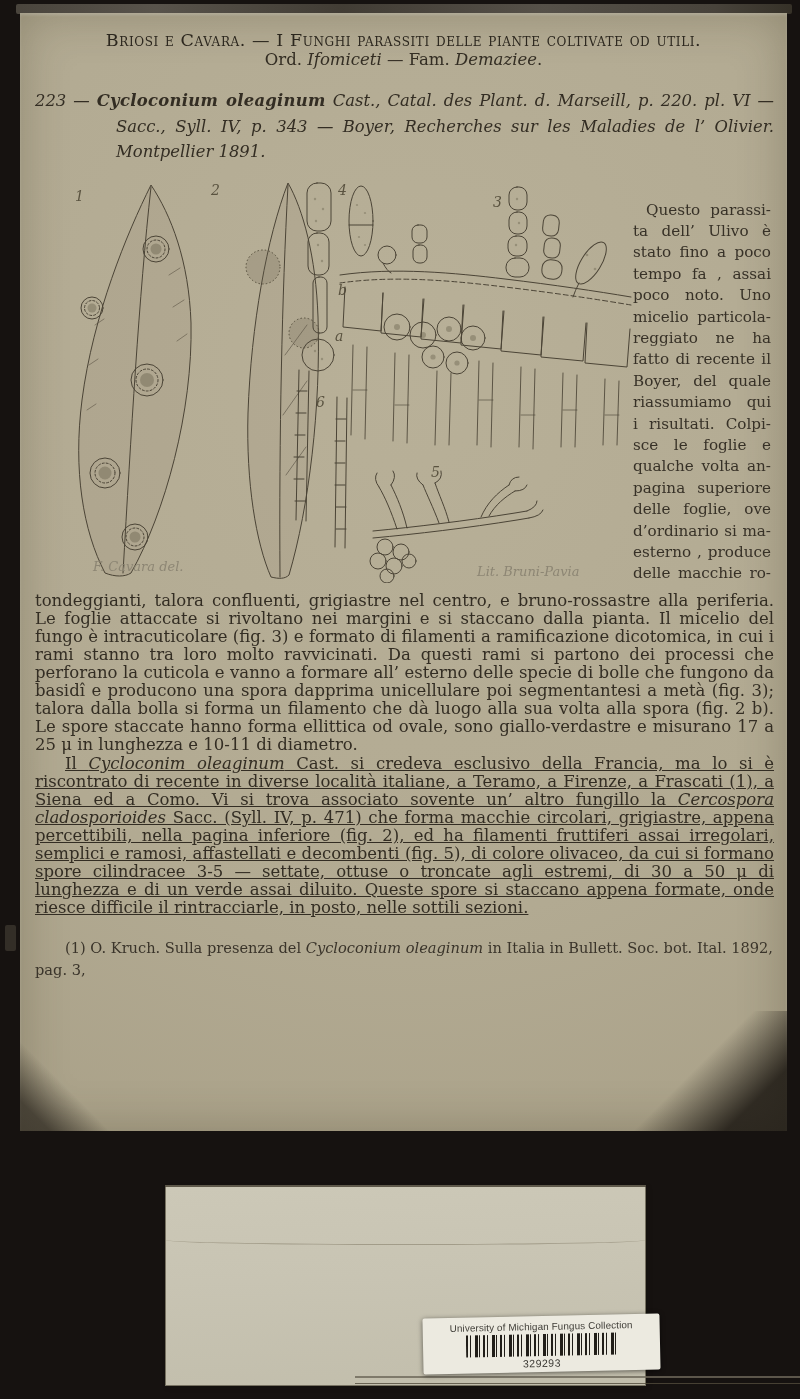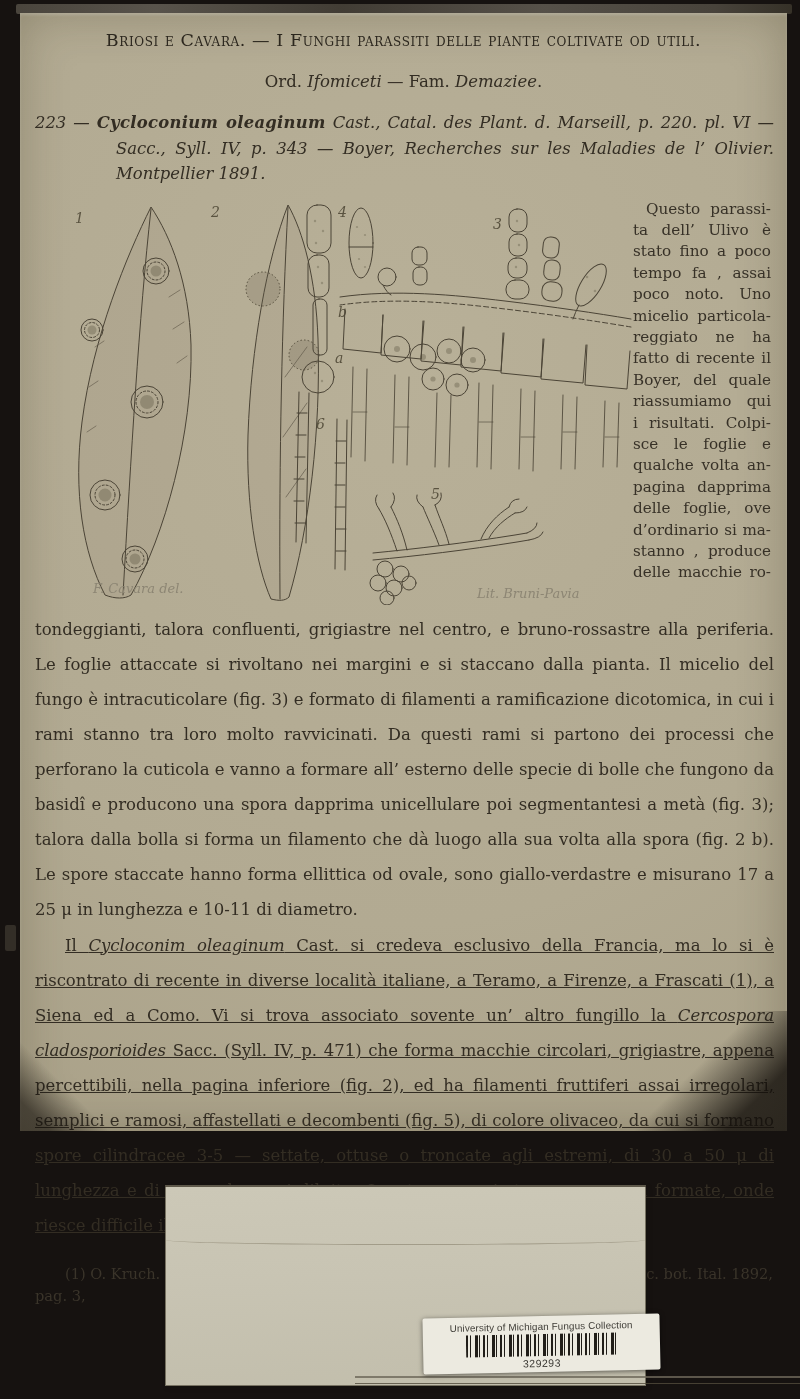--- a/index.html
+++ b/index.html
@@ -24,44 +24,44 @@
   .corner-shadow-r { position:absolute; right:0; bottom:0; width:160px; height:120px;
     background:linear-gradient(135deg,transparent 45%,rgba(18,14,10,.8) 78%); }
   .corner-shadow-l { position:absolute; left:0; bottom:0; width:110px; height:90px;
     background:linear-gradient(225deg,transparent 55%,rgba(18,14,10,.6) 85%); }
 
   .series {
     padding-top:17px; text-align:center;
     font-variant:small-caps; letter-spacing:.6px;
     font-size:17.5px; color:#2c271e;
   }
-  .taxonomy { margin-top:22px; text-align:center; font-size:16.5px; color:#332d23; }
+  .taxonomy { text-align:center; font-size:16.5px; color:#332d23; }
   .it { font-style:italic; }
   .bd { font-weight:bold; letter-spacing:.3px; }
 
   .entry {
     margin:19px 13px 0 15px; font-size:16.4px; line-height:25.5px;
     text-align:justify; padding-left:81px; text-indent:-81px; color:#332d23;font-style:italic;
   }
 
   .fig-row { display:flex; margin-top:10px; }
   .fig-art { flex:none; width:598px; height:408px; position:relative; margin-left:15px; }
   .fig-art svg { display:block; }
-  .fig-col { flex:none; width:152px; padding-right:14px; padding-top:2px; font-size:15.2px; line-height:21.4px; color:#373127; }
+  .fig-col { flex:none; width:152px; padding-right:14px; padding-top:2px; font-size:15.2px; line-height:21.4px; color:#373127;margin-top:23px; }
   .col-line { text-align:justify; text-align-last:justify; }
   .col-line:first-child { text-indent:13px; }
 
   .figlbl { font-style:italic; font-size:14px; fill:#5a5340; font-family:"DejaVu Serif",serif; }
   .sig { font-style:italic; font-size:13px; fill:#8d8674; font-family:"DejaVu Serif",serif; }
   .ln { stroke:#4b4436; fill:none; stroke-width:1; stroke-linecap:round; stroke-linejoin:round; }
   .lf { stroke:#4b4436; fill:rgba(110,102,80,.07); stroke-width:1; }
   .stip { fill:rgba(90,82,62,.35); stroke:none; }
   .dotd { stroke:#57503e; stroke-dasharray:1.5,2.2; fill:rgba(110,102,80,.22); }
 
-  .para { margin:7px 13px 0 15px; font-size:16.5px; line-height:35px; text-align:justify; color:#332d23; }
+  .para { margin:7px 13px 0 15px; font-size:16.5px; line-height:18px; text-align:justify; color:#332d23; }
   .para.ind { text-indent:30px; margin-top:1px;text-decoration:underline; }
 
   .collection { margin:13px 0 0 353px; font-size:16.2px; line-height:27.5px; color:#332d23; }
 
   .footnote { margin:20px 14px 0 15px; font-size:14.6px; line-height:22.5px; text-align:justify; text-indent:30px; color:#3a342a; }
 
   .envelope {
     position:absolute; left:145px; top:1172px; width:481px; height:201px;
     background:linear-gradient(178deg,#ccc8b7 0%,#c8c4b3 45%,#c2beac 100%);
     border:1px solid rgba(92,86,70,.75); border-top:2px solid #5e584a;
@@ -250,24 +250,24 @@
           <div class="col-line">tempo fa , assai</div>
           <div class="col-line">poco noto. Uno</div>
           <div class="col-line">micelio particola-</div>
           <div class="col-line">reggiato ne ha</div>
           <div class="col-line">fatto di recente il</div>
           <div class="col-line">Boyer, del quale</div>
           <div class="col-line">riassumiamo qui</div>
           <div class="col-line">i risultati. Colpi-</div>
           <div class="col-line">sce le foglie e</div>
           <div class="col-line">qualche volta an-</div>
-          <div class="col-line">pagina dapprima</div>
+          <div class="col-line">pagina superiore</div>
           <div class="col-line">delle foglie, ove</div>
           <div class="col-line">d’ordinario si ma-</div>
-          <div class="col-line">stanno , produce</div>
+          <div class="col-line">esterno , produce</div>
           <div class="col-line">delle macchie ro-</div>
         </div>
     </div>
 
     <div class="para"><span>tondeggianti, talora confluenti, grigiastre nel centro, e bruno-rossastre alla periferia. Le foglie attaccate si rivoltano nei margini e si staccano dalla pianta. Il micelio del fungo è intracuticolare (fig. 3) e formato di filamenti a ramificazione dicotomica, in cui i rami stanno tra loro molto ravvicinati. Da questi rami si partono dei processi che perforano la cuticola e vanno a formare all’ esterno delle specie di bolle che fungono da basidî e producono una spora dapprima unicellulare poi segmentantesi a metà (fig. 3); talora dalla bolla si forma un filamento che dà luogo alla sua volta alla spora (fig. 2 b). Le spore staccate hanno forma ellittica od ovale, sono giallo-verdastre e misurano 17 a 25 μ in lunghezza e 10-11 di diametro.</span></div>
     <div class="para ind"><span>Il </span><span class="it">Cycloconim oleaginum</span><span> Cast. si credeva esclusivo della Francia, ma lo si è riscontrato di recente in diverse località italiane, a Teramo, a Firenze, a Frascati (1), a Siena ed a Como. Vi si trova associato sovente un’ altro fungillo la </span><span class="it">Cercospora cladosporioides</span><span> Sacc. (Syll. IV, p. 471) che forma macchie circolari, grigiastre, appena percettibili, nella pagina inferiore (fig. 2), ed ha filamenti fruttiferi assai irregolari, semplici e ramosi, affastellati e decombenti (fig. 5), di colore olivaceo, da cui si formano spore cilindracee 3-5 — settate, ottuse o troncate agli estremi, di 30 a 50 μ di lunghezza e di un verde assai diluito. Queste spore si staccano appena formate, onde riesce difficile il rintracciarle, in posto, nelle sottili sezioni.</span></div>
 
     <div class="collection">
     </div>
 

